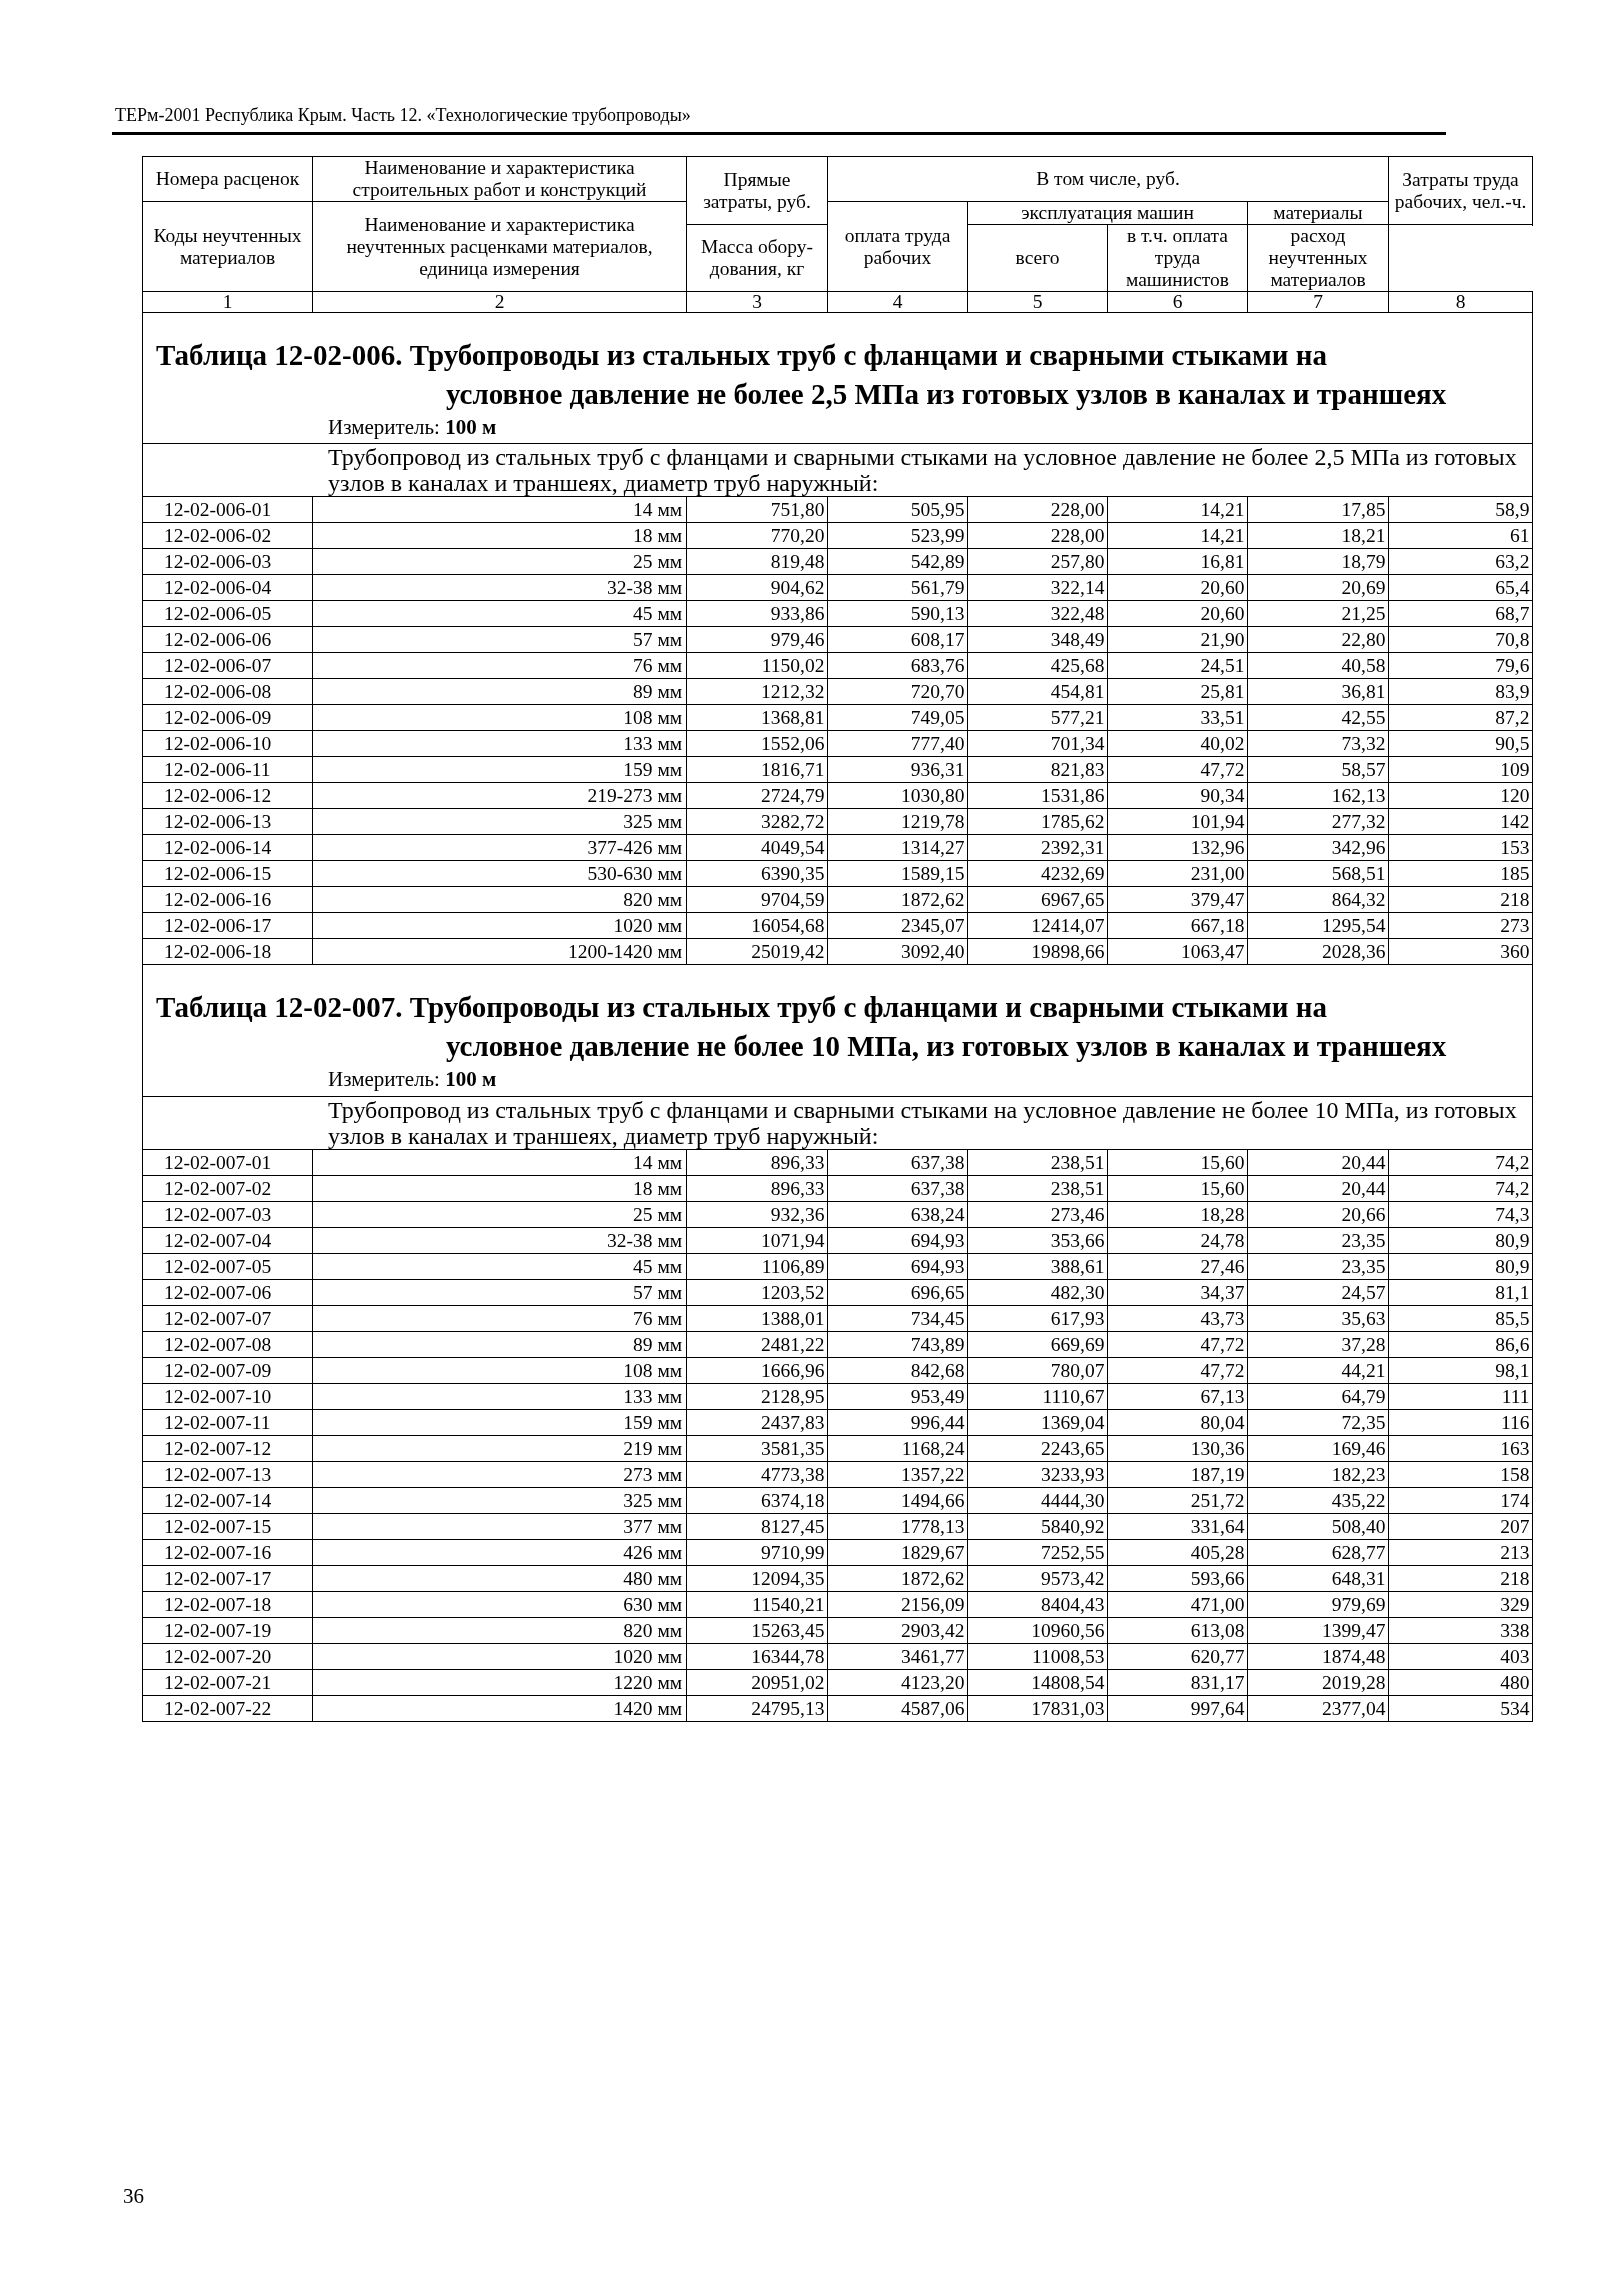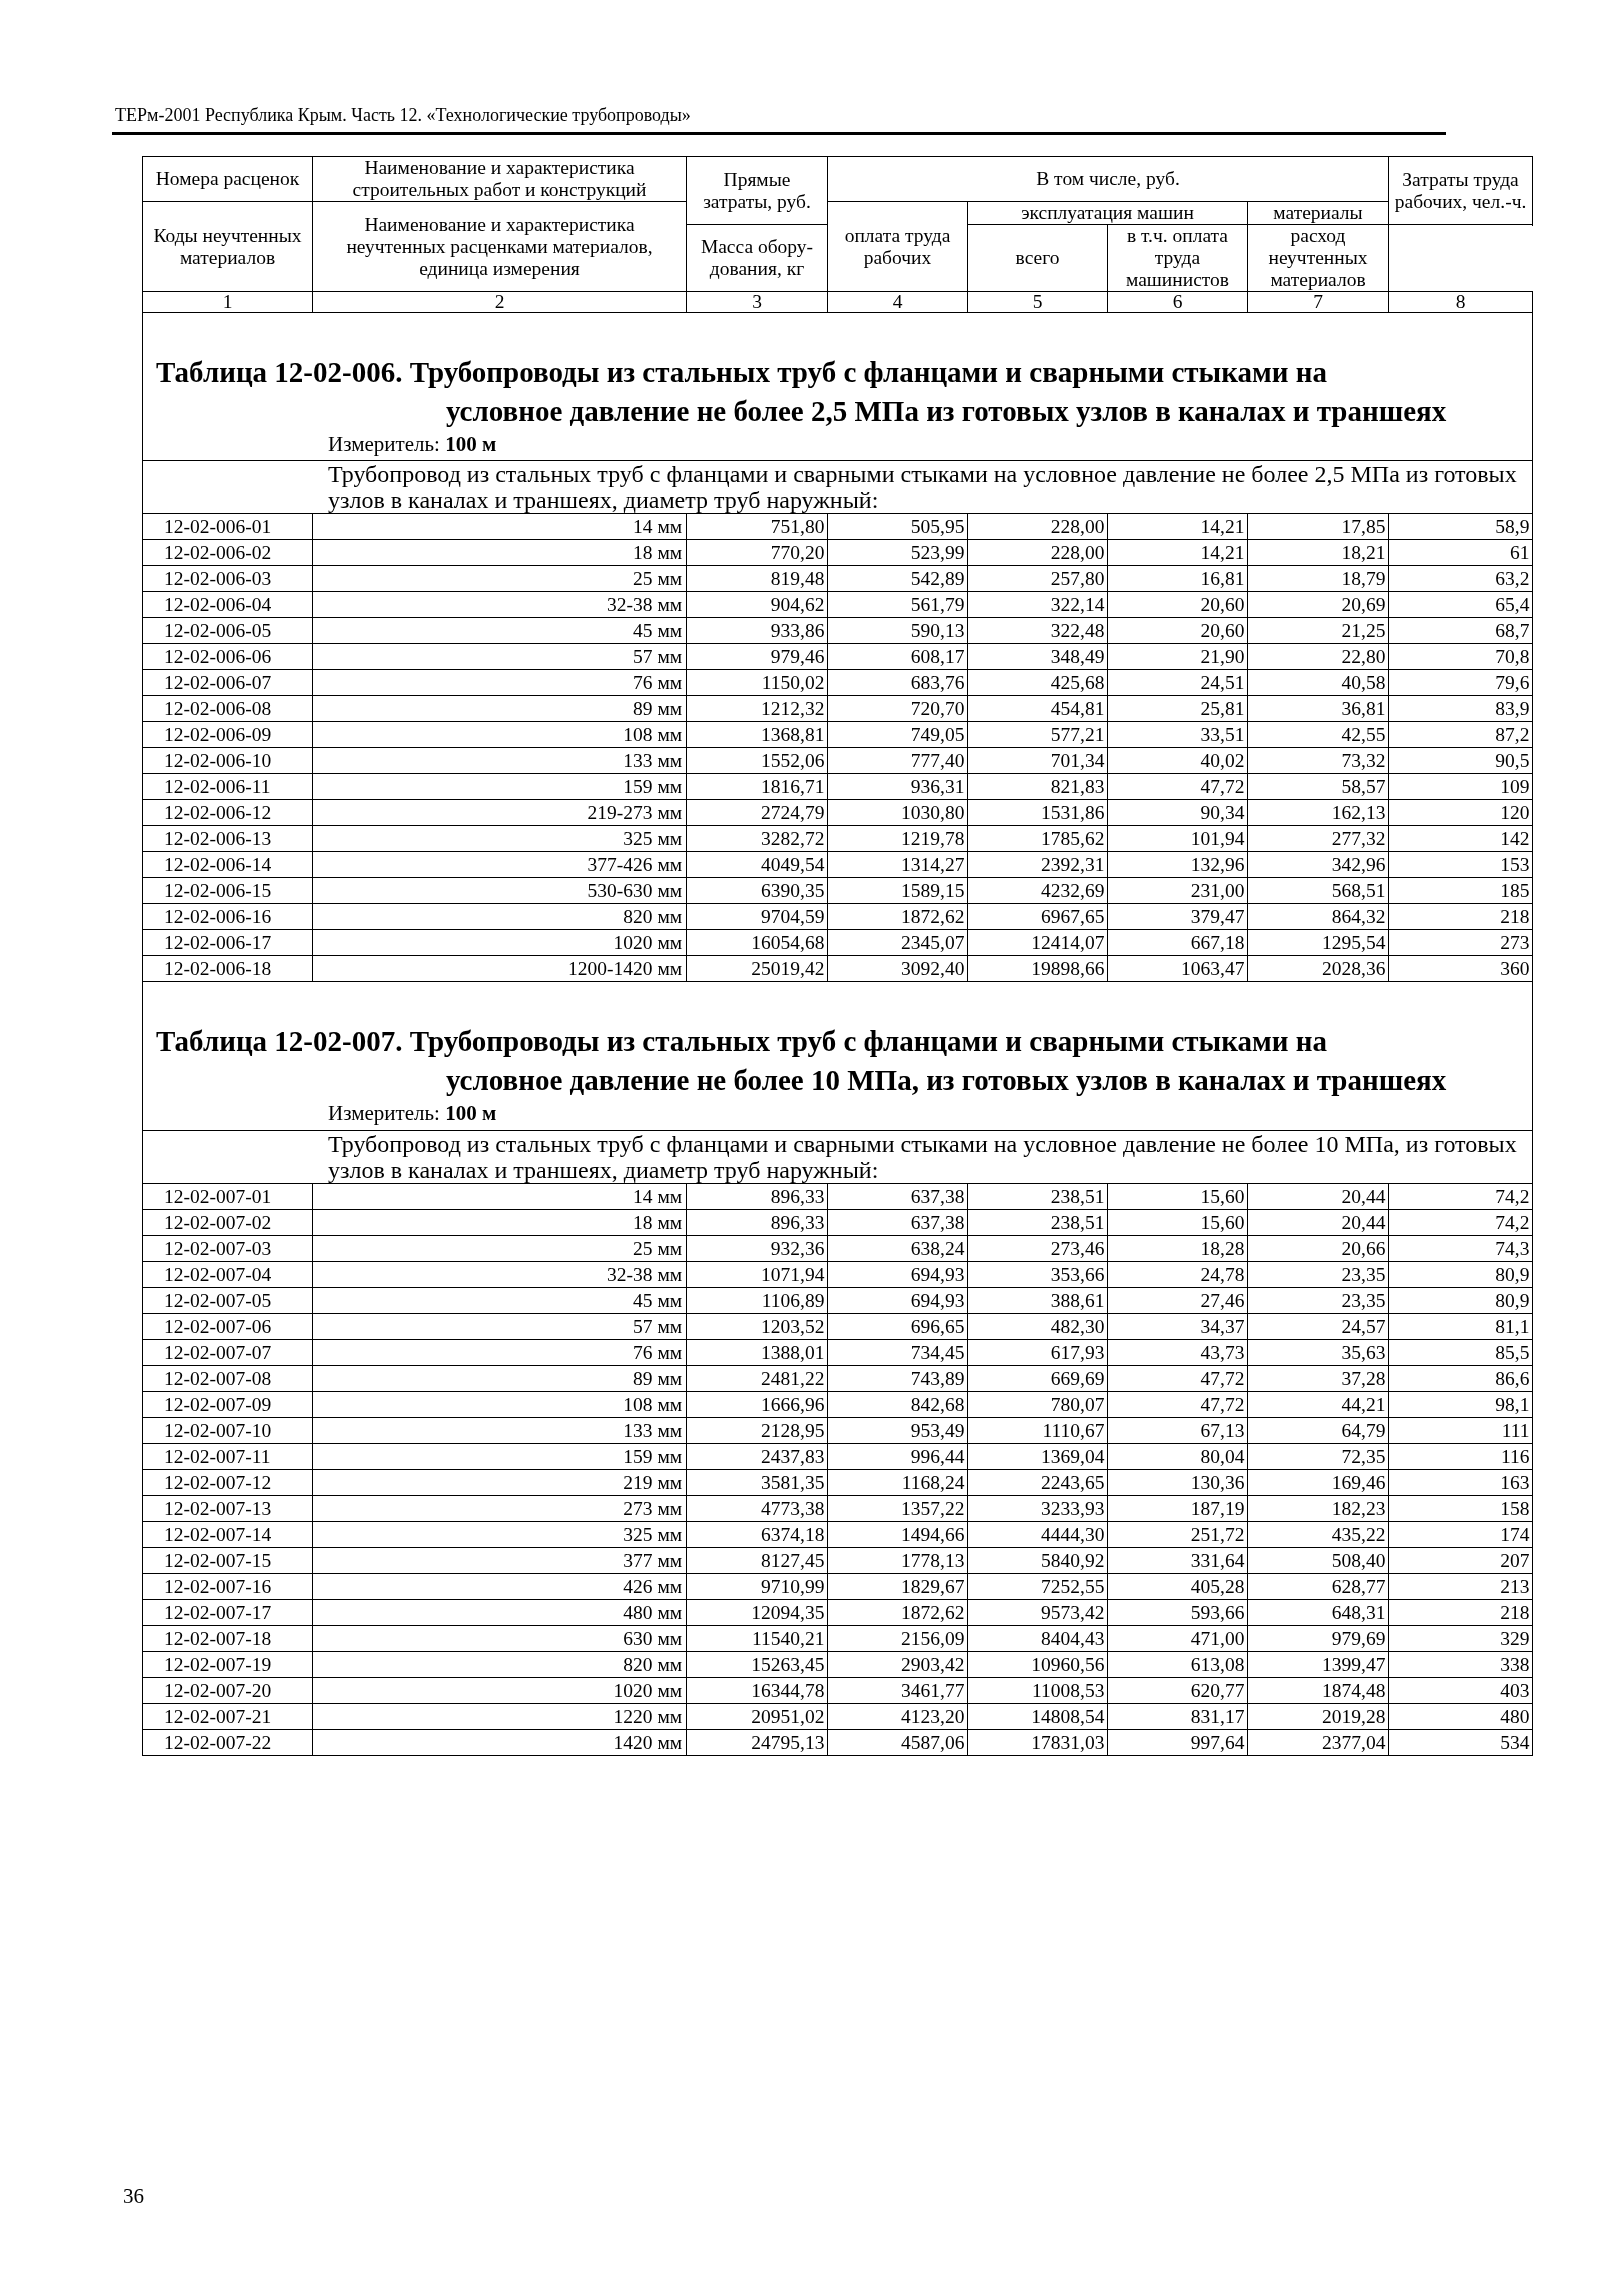--- a/index.html
+++ b/index.html
@@ -20,21 +20,21 @@
     font-size: 19.5px; line-height: 23.4px; margin-left: 44px;
   }
   table.main td, table.main th {
     border: 1.3px solid #000; padding: 0 3.9px; font-weight: normal; vertical-align: middle;
   }
   .hdr td { text-align: center; line-height: 22px; }
   .num-row td { text-align: center; height: 19.5px; line-height: 19.5px; border-bottom: 3.3px solid #000; }
   .section-cell { border-left: 1.3px solid #000; border-right: 1.3px solid #000; padding: 0 !important; }
   .section-title {
     font-weight: bold; font-size: 29px; line-height: 39px;
-    padding-left: 13px; padding-top: 40px;
+    padding-left: 13px; padding-top: 23px;
   }
   .section-title .lead { white-space: nowrap; }
   .section-title .rest { display: block; padding-left: 290px; }
   .section-unit { padding-left: 185px; font-size: 21px; line-height: 26px; padding-bottom: 3.9px; }
   .section-unit b { font-weight: bold; }
   .group-row td { border-top: 3.3px solid #000; border-bottom: 3.3px solid #000; }
   .group-text { font-weight: bold; font-size: 24px; line-height: 26px; padding-left: 185px !important; }
   .data td { height: 25px; line-height: 25px; border-bottom: 3.3px solid #000; white-space: nowrap; }
   .data td.code { text-align: left; padding-left: 21px; }
   .data td.name { text-align: right; padding-left: 11.7px; }

